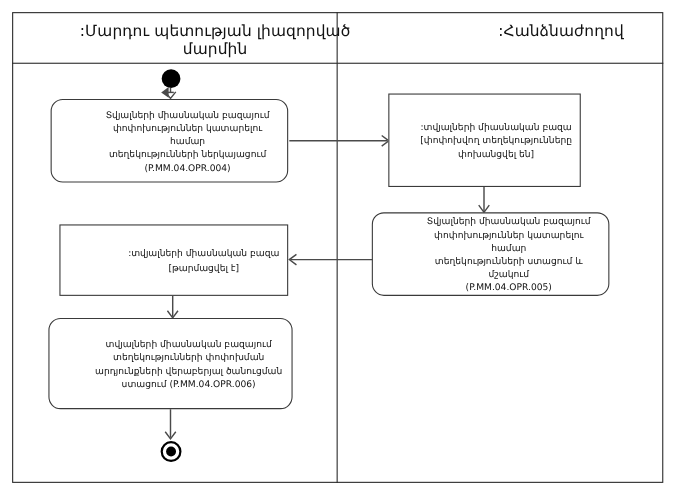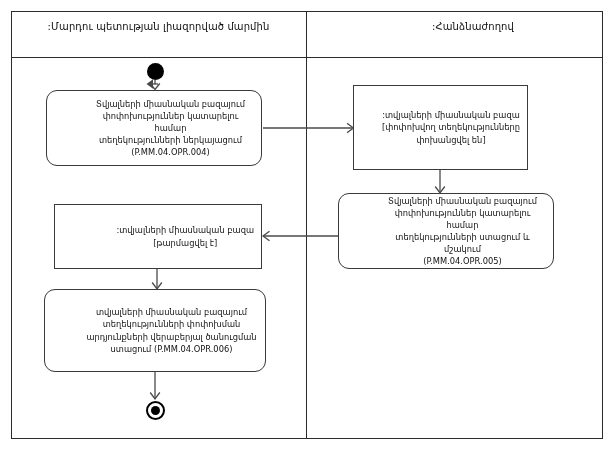--- a/index.html
+++ b/index.html
@@ -44,26 +44,27 @@
     border-top: 1.4px solid #2b2b2b;
     box-sizing: border-box;
   }
   .lane-title {
     position: absolute;
     top: 14px;
     height: 38px;
     display: flex;
     align-items: flex-start;
     justify-content: center;
-    font-size: 10px;
+    font-size: 14px;
     color: #111111;
     letter-spacing: 0.1px;
     text-align: center;
     padding-top: 7px;
     box-sizing: border-box;
+    margin-left: 37px;
   }
   .lane-title.left  { left: 11px;  width: 295px; }
   .lane-title.right { left: 325px; width: 296px; }
 
   
   .node {
     position: absolute;
     box-sizing: border-box;
     background: #ffffff;
     border: 1.3px solid #3a3a3a;

